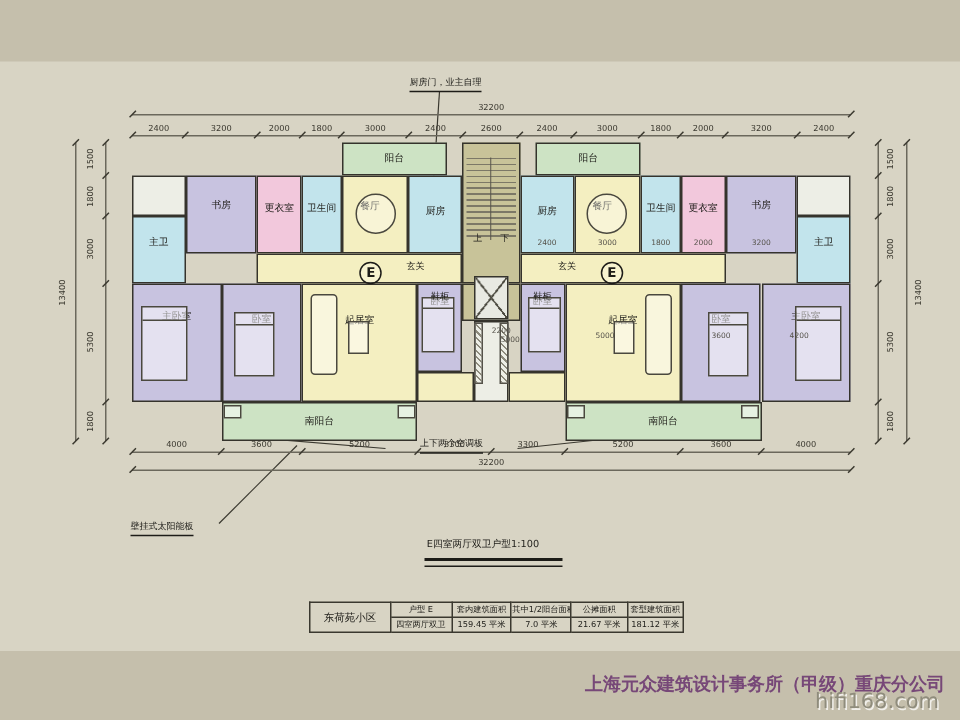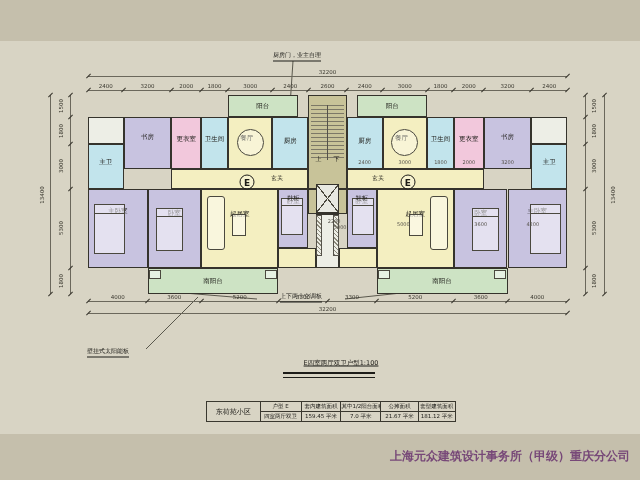--- a/index.html
+++ b/index.html
@@ -32,22 +32,22 @@
   .furn.rect{border:1px solid #4a483e;background:rgba(255,255,255,.5);}
   .furn.hatch{background:repeating-linear-gradient(45deg,#8d8a7c 0 1px,transparent 1px 3px);border:1px solid #55524a;}
   .furn.stairs{background:
       linear-gradient(90deg,transparent 49%,#55524a 49%,#55524a 51%,transparent 51%),
       repeating-linear-gradient(to bottom,#7c7867 0 1px,transparent 1px 4px);}
   .furn.elevator{border:1.5px solid #35332c;background:
       linear-gradient(to top right,transparent calc(50% - .6px),#4a483e calc(50% - .6px) calc(50% + .6px),transparent calc(50% + .6px)),
       linear-gradient(to bottom right,transparent calc(50% - .6px),#4a483e calc(50% - .6px) calc(50% + .6px),transparent calc(50% + .6px)),#e8e9e2;}
   .ann{position:absolute;font-size:6px;color:#1d1c18;transform:translate(-50%,-50%);
        white-space:nowrap;border-bottom:1px solid #1d1c18;padding-bottom:1px;}
-  .caption{position:absolute;left:341px;top:363px;transform:translate(-50%,-50%);
-       font-size:6.5px;color:#1d1c18;white-space:nowrap;text-decoration:underline;}
+  .caption{position:absolute;left:322px;top:363px;transform:translate(-50%,-50%);
+       font-size:6.5px;color:#1d1c18;white-space:nowrap;}
   .cap-line1{position:absolute;left:283px;top:372px;width:92px;height:2px;background:#1d1c18;}
   .cap-line2{position:absolute;left:283px;top:377px;width:92px;height:1px;background:#1d1c18;}
   .area-table{position:absolute;left:206px;top:401px;width:250px;border-collapse:collapse;table-layout:fixed;}
   .area-table td{border:1px solid #3a382f;font-size:5.5px;text-align:center;padding:1px 0;
        color:#1d1c18;overflow:hidden;white-space:nowrap;}
   .area-table td.project{font-size:7px;margin-top:10px;}
   .logo{position:absolute;left:14px;top:440px;display:flex;align-items:flex-start;}
   .logo-txt{margin-left:4px;}
   .logo-text{font-size:20px;font-weight:bold;font-style:italic;color:#1c5ca8;letter-spacing:1px;line-height:22px;}
   .logo-sub{font-size:7px;font-weight:bold;color:#1c5ca8;letter-spacing:2.2px;margin-left:2px;}
@@ -303,13 +303,14 @@
           <td>四室两厅双卫</td>
           <td>159.45 平米</td>
           <td>7.0 平米</td>
           <td>21.67 平米</td>
           <td>181.12 平米</td>
         </tr>
     </tbody>
   </table>
 
   <div class="company">上海元众建筑设计事务所（甲级）重庆分公司</div>
+  <div class="watermark">hifi168.com</div>
 </div>
 
 </body></html>

